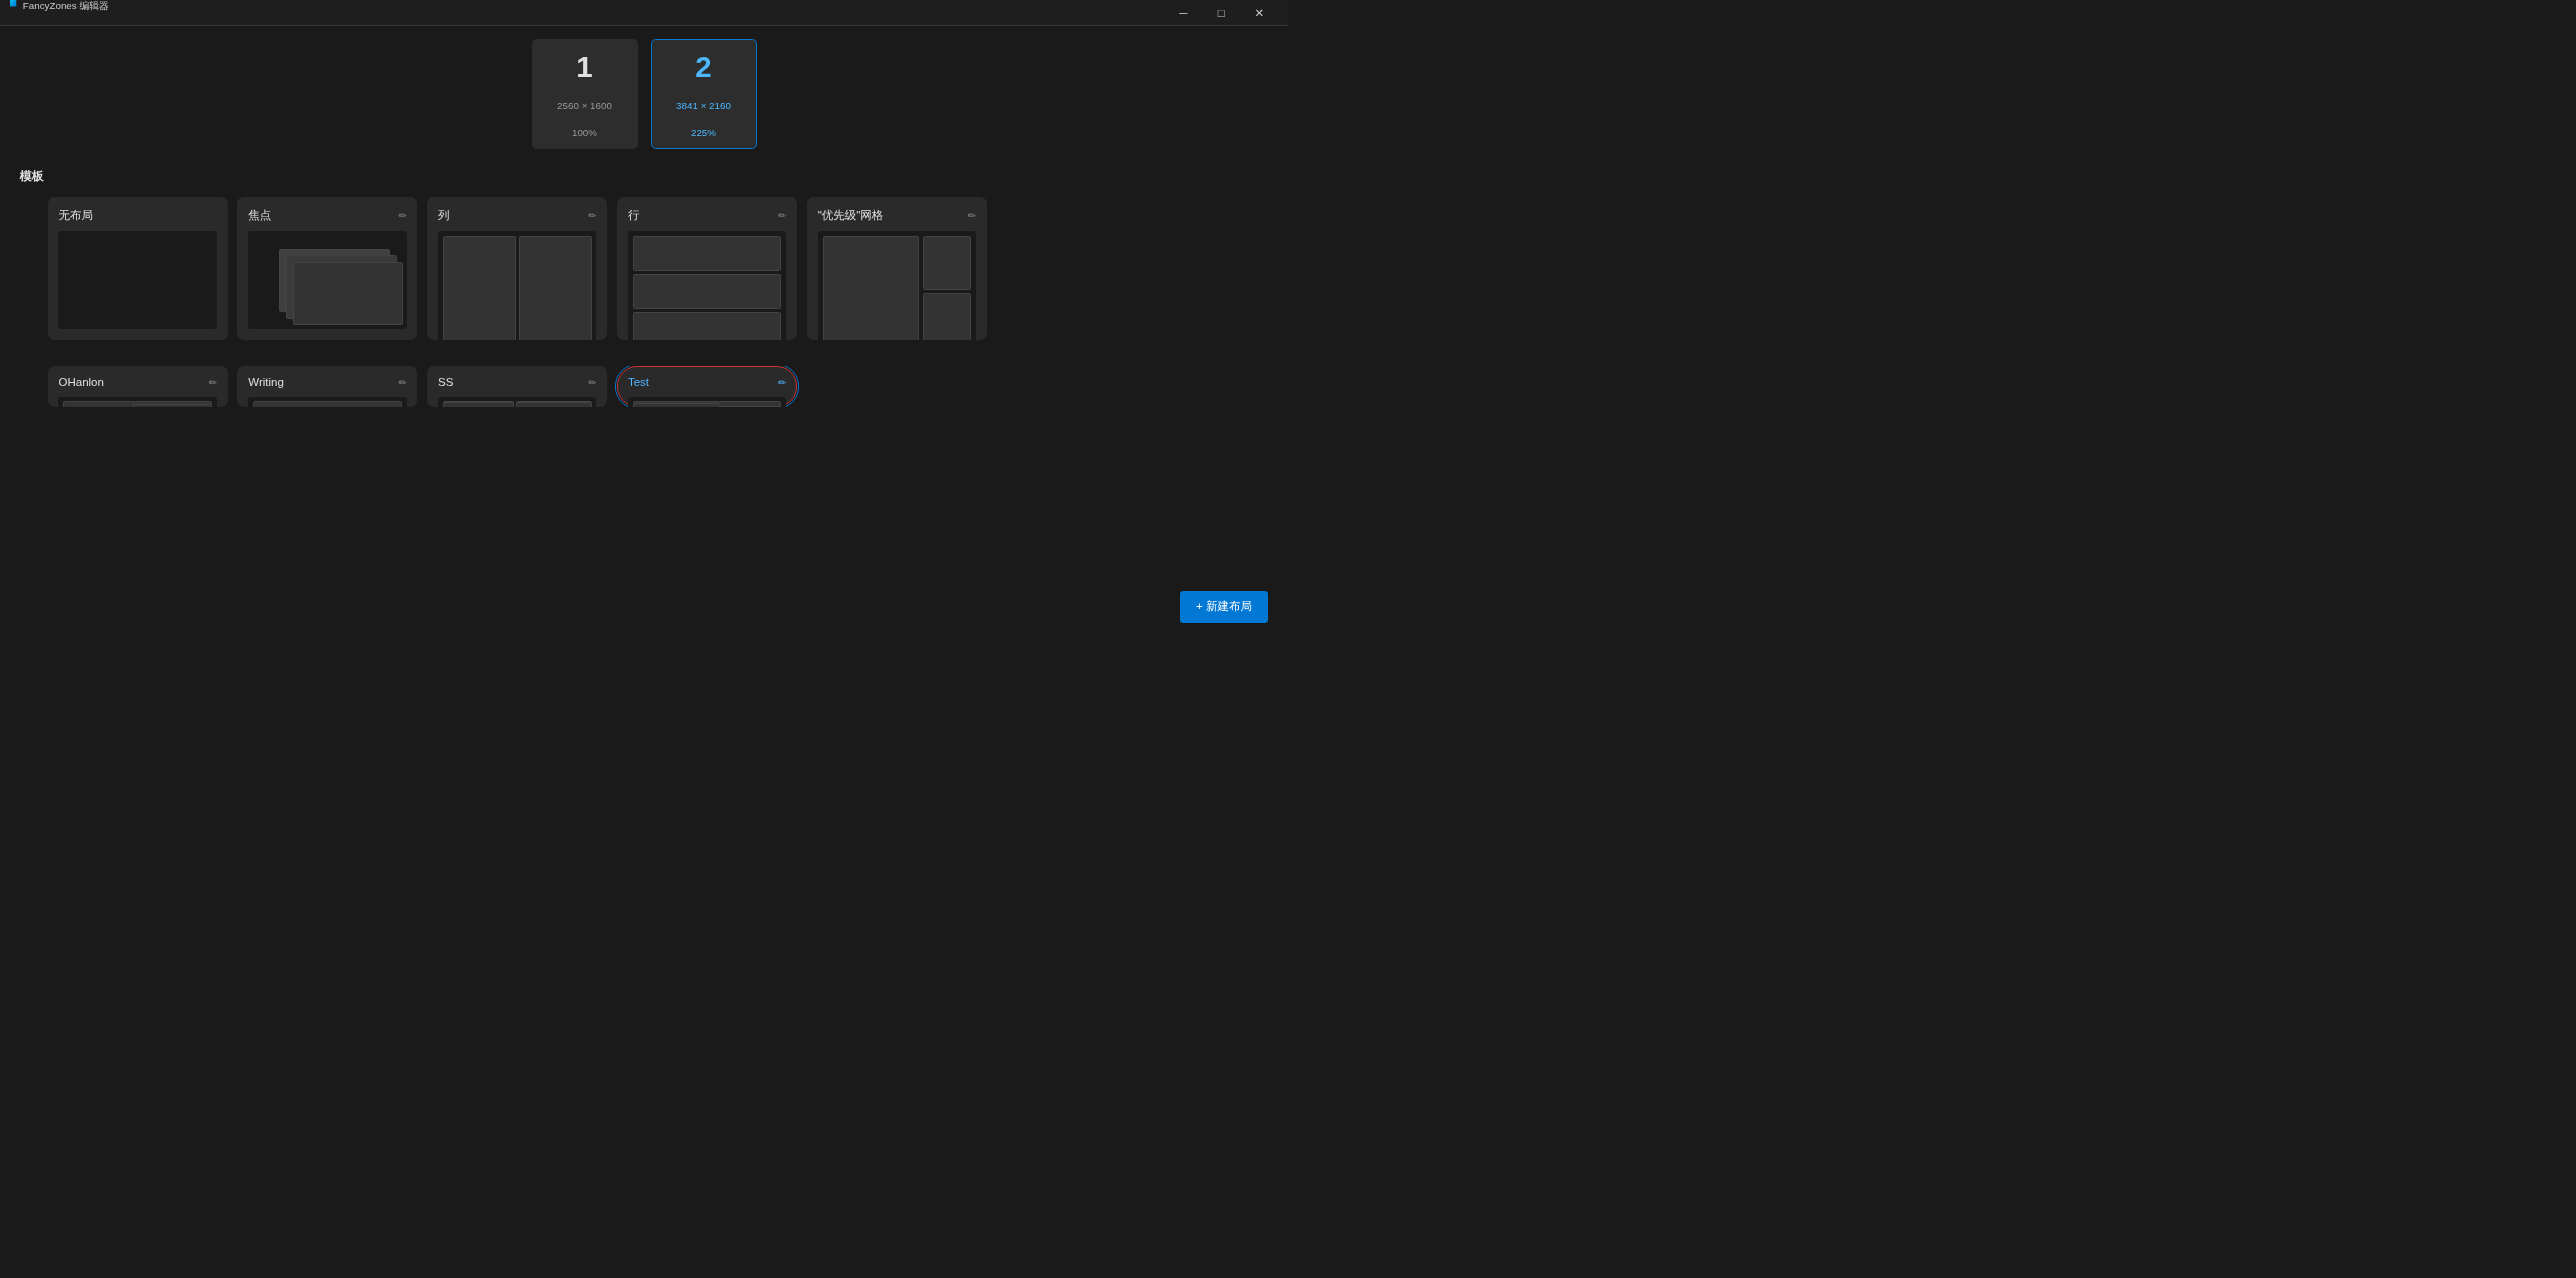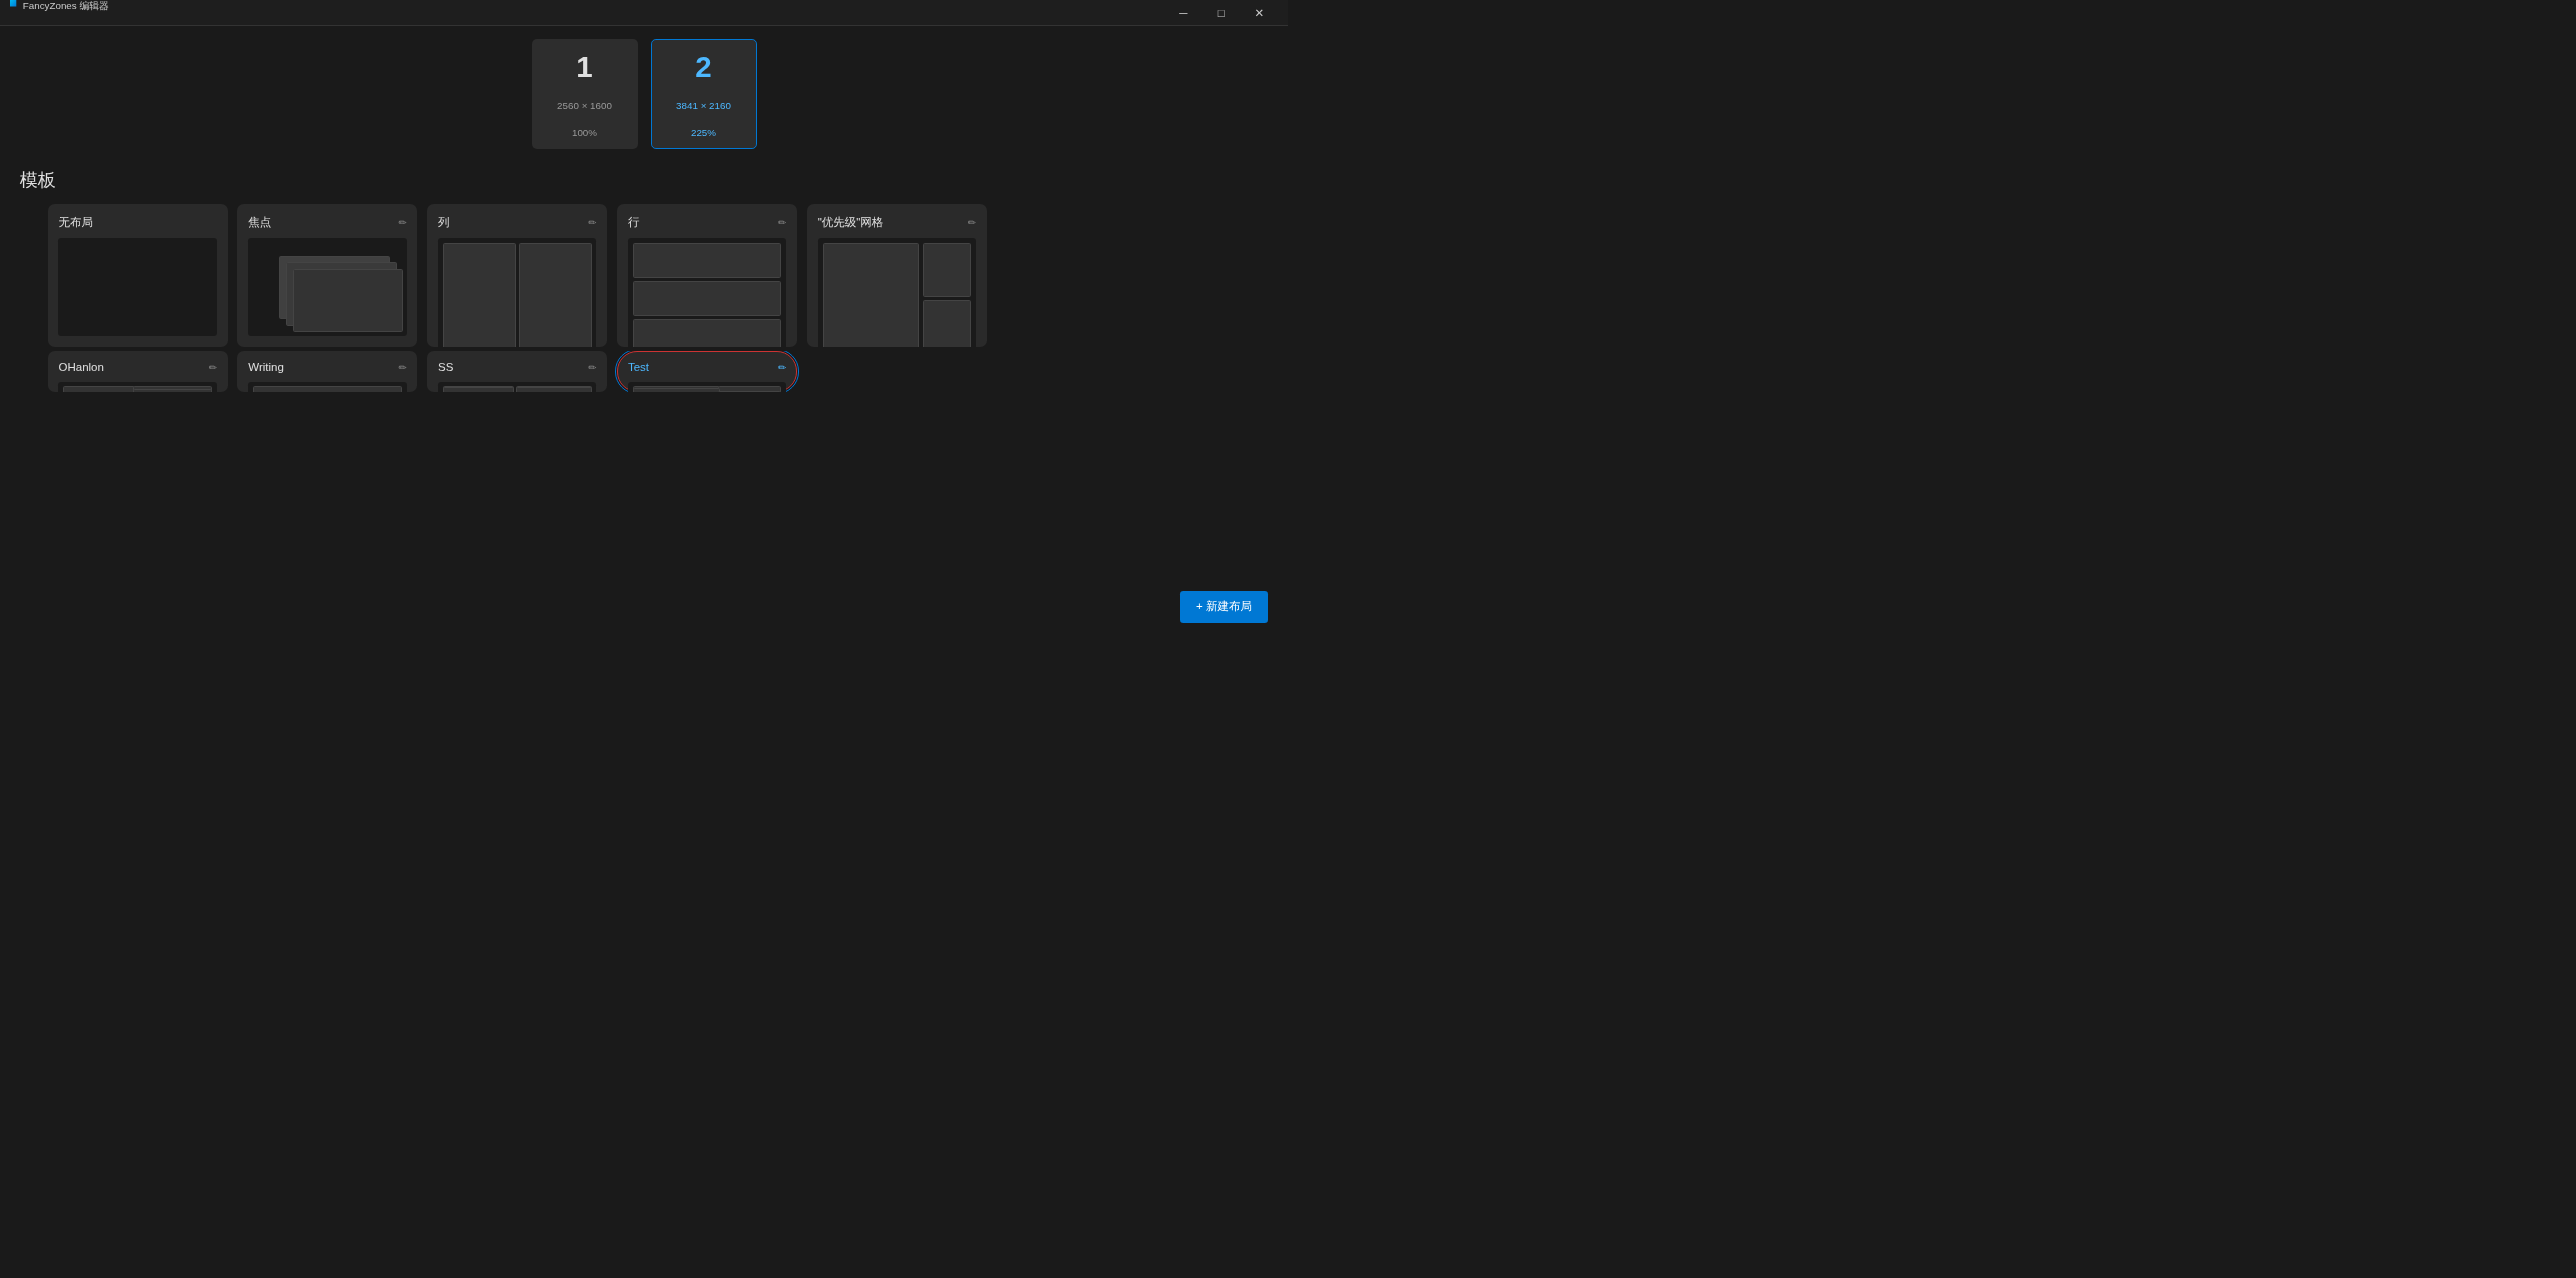--- a/index.html
+++ b/index.html
@@ -79,32 +79,32 @@
       font-size: 9.8px;
       color: #999;
       margin-top: 16px;
     }
     .monitor-card.active .monitor-res {
       color: #4db8ff;
     }
 
     
     .section-header {
-      font-size: 18px;
-      font-weight: 400;
+      font-size: 12px;
+      font-weight: 700;
       margin-bottom: 11.5px;
       color: #e0e0e0;
     }
 
     
     .zones-grid {
       display: flex;
       flex-wrap: nowrap;
       gap: 9.8px;
-      margin-bottom: 4px;
+      margin-bottom: 26px;
       overflow-x: auto;
       padding-left: 28px;
     }
     .zone-card {
       background: #2a2a2a;
       border-radius: 6.6px;
       padding: 9.8px;
       width: 180px;
       min-width: 180px;
       cursor: pointer;

